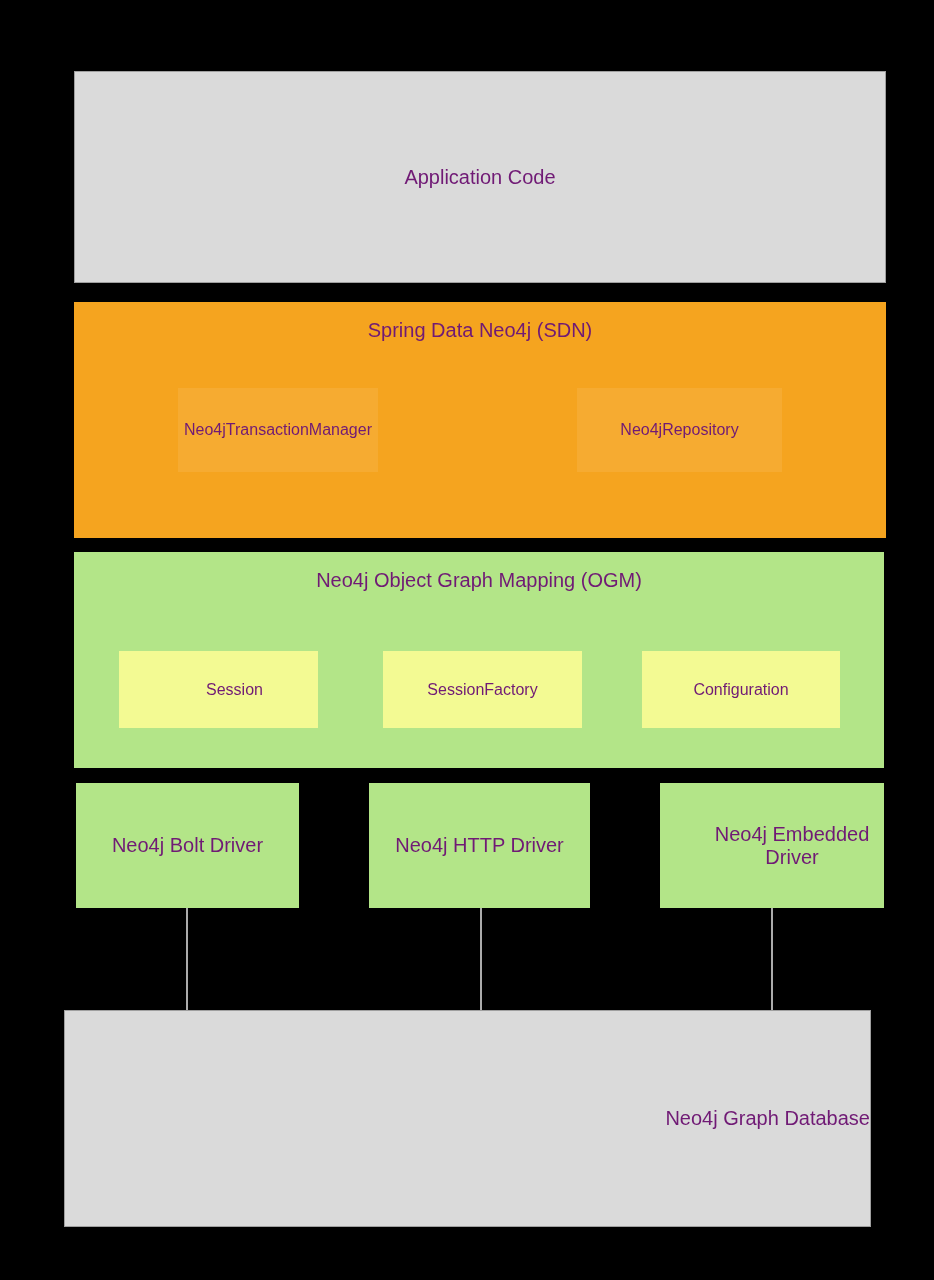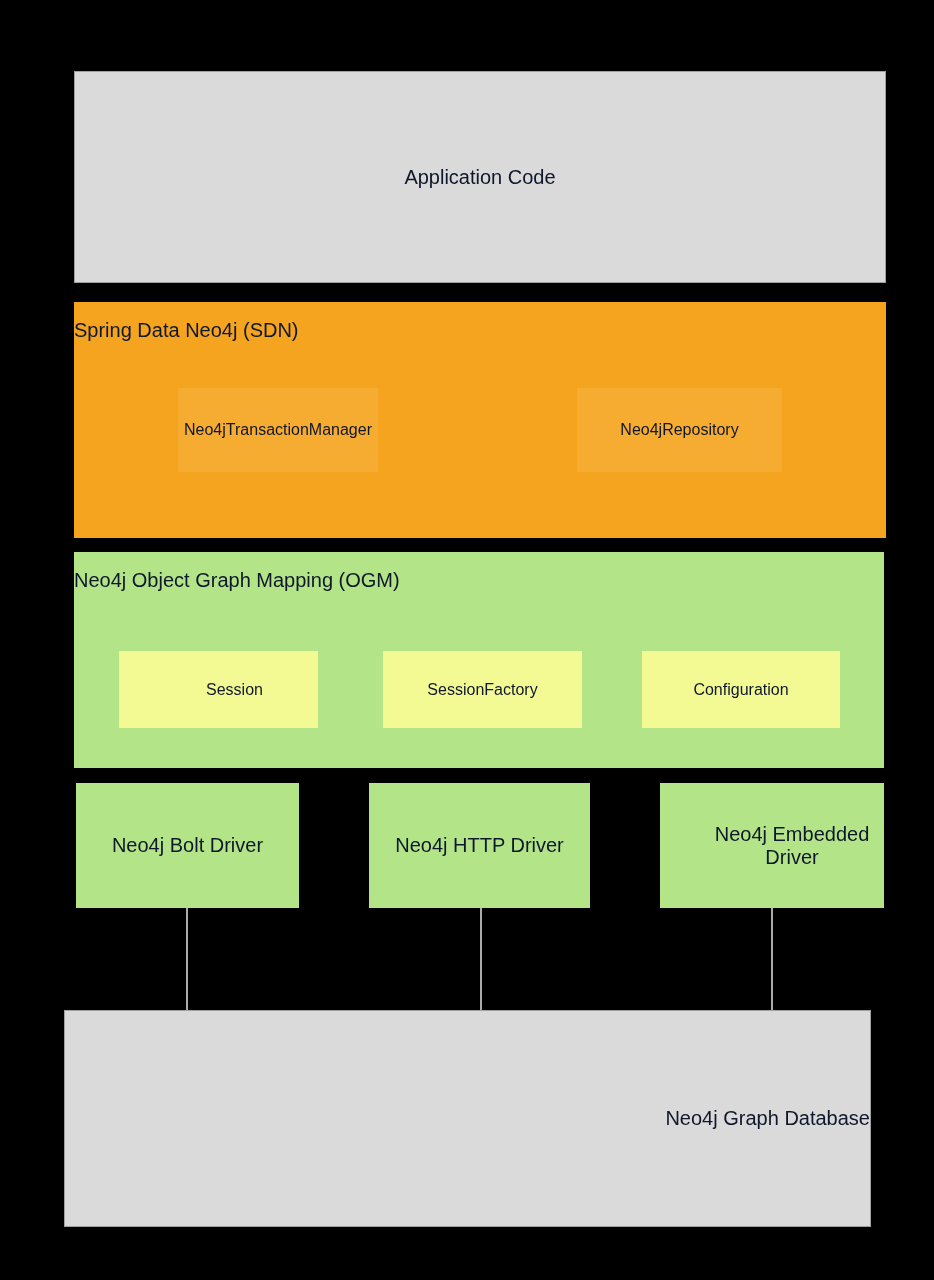--- a/index.html
+++ b/index.html
@@ -6,21 +6,21 @@
     margin: 0;
     padding: 0;
     background: #000000;
   }
   .stage {
     position: relative;
     width: 934px;
     height: 1257px;
     background: #000000;
     font-family: "Liberation Sans", sans-serif;
-    color: #0f172a;
+    color: #701a75;
     overflow: hidden;
   }
   .box {
     position: absolute;
     box-sizing: border-box;
     display: flex;
     align-items: center;
     justify-content: center;
     text-align: center;
   }
@@ -34,21 +34,21 @@
   .db-box    { left: 64px;  top: 1010px; width: 807px; height: 217px; justify-content: flex-end; }
 
   
   .sdn-box {
     left: 74px; top: 302px; width: 812px; height: 236px;
     background: #f5a41f;
     display: block;
   }
   .section-title {
     width: 100%;
-    text-align: left;
+    text-align: center;
     font-size: 20px;
     padding-top: 17px;
   }
   .sdn-component {
     background: #f6ab31;
     font-size: 16px;
   }
   .sdn-tm   { left: 104px; top: 86px; width: 200px; height: 84px; }
   .sdn-repo { left: 503px; top: 86px; width: 205px; height: 84px; }
 

